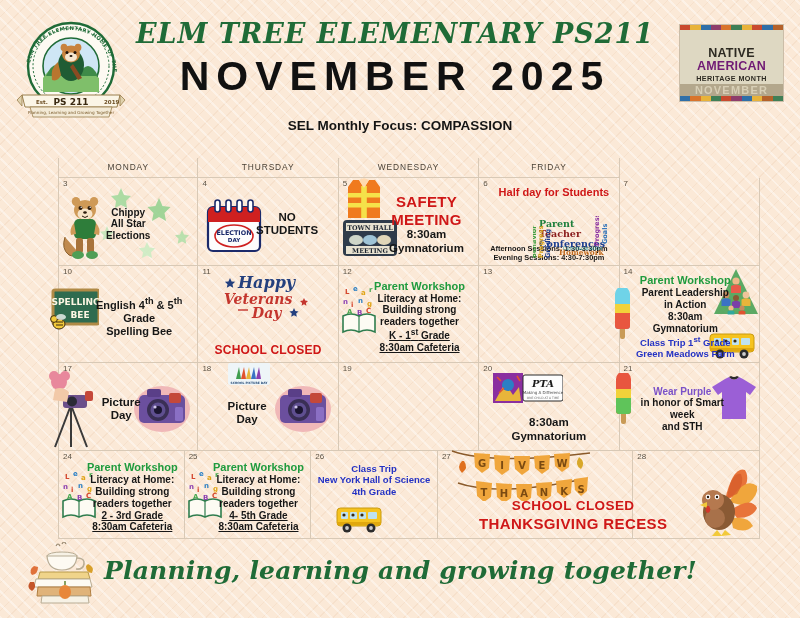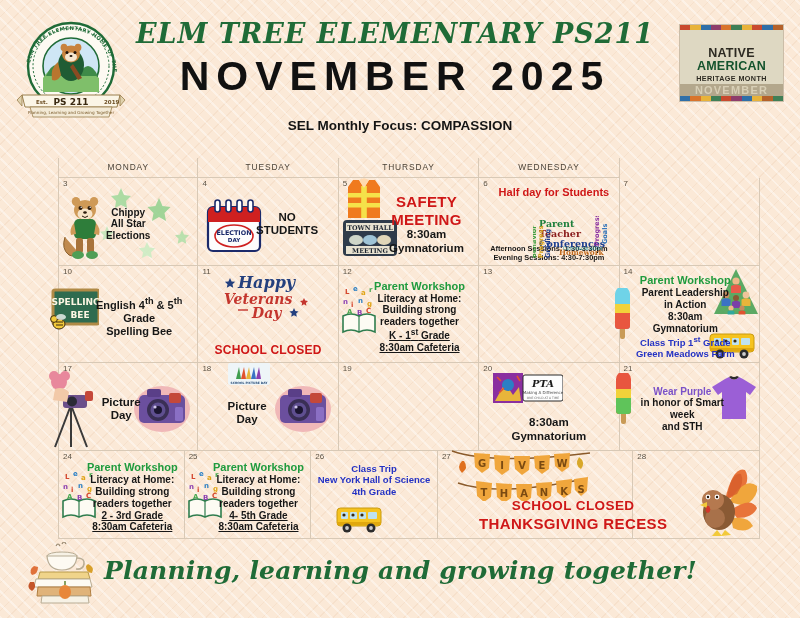--- a/index.html
+++ b/index.html
@@ -40,21 +40,21 @@
     width: 105px; height: 78px;
     border: 1px solid #cbbda8;
     background: #ded8c2;
     overflow: hidden; display: flex; flex-direction: column;
   }
   .nahm-strip { height: 13px; width: 100%; display: flex; }
   .nahm-strip i { flex: 1 1 auto; height: 100%; display: block; }
   .nahm-mid { flex: 1 1 auto; display: flex; flex-direction: column;
     align-items: center; justify-content: center; padding: 1px 0; margin-top: 16px; }
   .nahm-l1 { font-size: 12.5px; font-weight: 700; color: #2d2a22; letter-spacing: .3px; line-height: 1.02; }
-  .nahm-l2 { font-size: 12.5px; font-weight: 700; color: #14532d; letter-spacing: .2px; line-height: 1.02; }
+  .nahm-l2 { font-size: 12.5px; font-weight: 700; color: #701a75; letter-spacing: .2px; line-height: 1.02; }
   .nahm-l3 { font-size: 7.2px; font-weight: 700; color: #2d2a22; letter-spacing: .4px; margin-top: 1px; }
   .nahm-nov { font-size: 11px; font-weight: 700; color: #d8cfb6; letter-spacing: 1.2px;
     background: #b3a78c; text-align:center; }
 
   .focus-row {
     position: absolute; left: 0; right: 0; top: 118px;
     display: flex; justify-content: center; gap: 96px;
     font-size: 13.5px; font-weight: 700; color: #141414;
   }
 
@@ -225,23 +225,23 @@
 
   <div class="focus-row">
     <span>SEL Monthly Focus: COMPASSION</span>
   </div>
 </div>
 
 <div class="cal">
 
   <div class="dow-row">
     <div class="dow">MONDAY</div>
-    <div class="dow">TUESDAY</div>
     <div class="dow">THURSDAY</div>
     <div class="dow">WEDNESDAY</div>
+    <div class="dow">FRIDAY</div>
   </div>
 
   <div class="week">
 
     <div class="cell">
       <span class="daynum">3</span>
       <svg class="art stars" viewBox="0 0 110 78">
         <path d="M34,6 l3,7 l7,1 l-5,5 l1,7 l-6,-3 l-6,3 l1,-7 l-5,-5 l7,-1 z" fill="#9fd89a" opacity=".85"></path>
         <path d="M72,16 l3.5,8 l8,1 l-6,6 l1.5,8 l-7,-4 l-7,4 l1.5,-8 l-6,-6 l8,-1 z" fill="#8fd08c" opacity=".85"></path>
         <path d="M20,44 l2,5 l5,.7 l-3.6,3.6 l.9,5 l-4.3,-2.4 l-4.3,2.4 l.9,-5 l-3.6,-3.6 l5,-.7 z" fill="#bde5b6" opacity=".8"></path>

